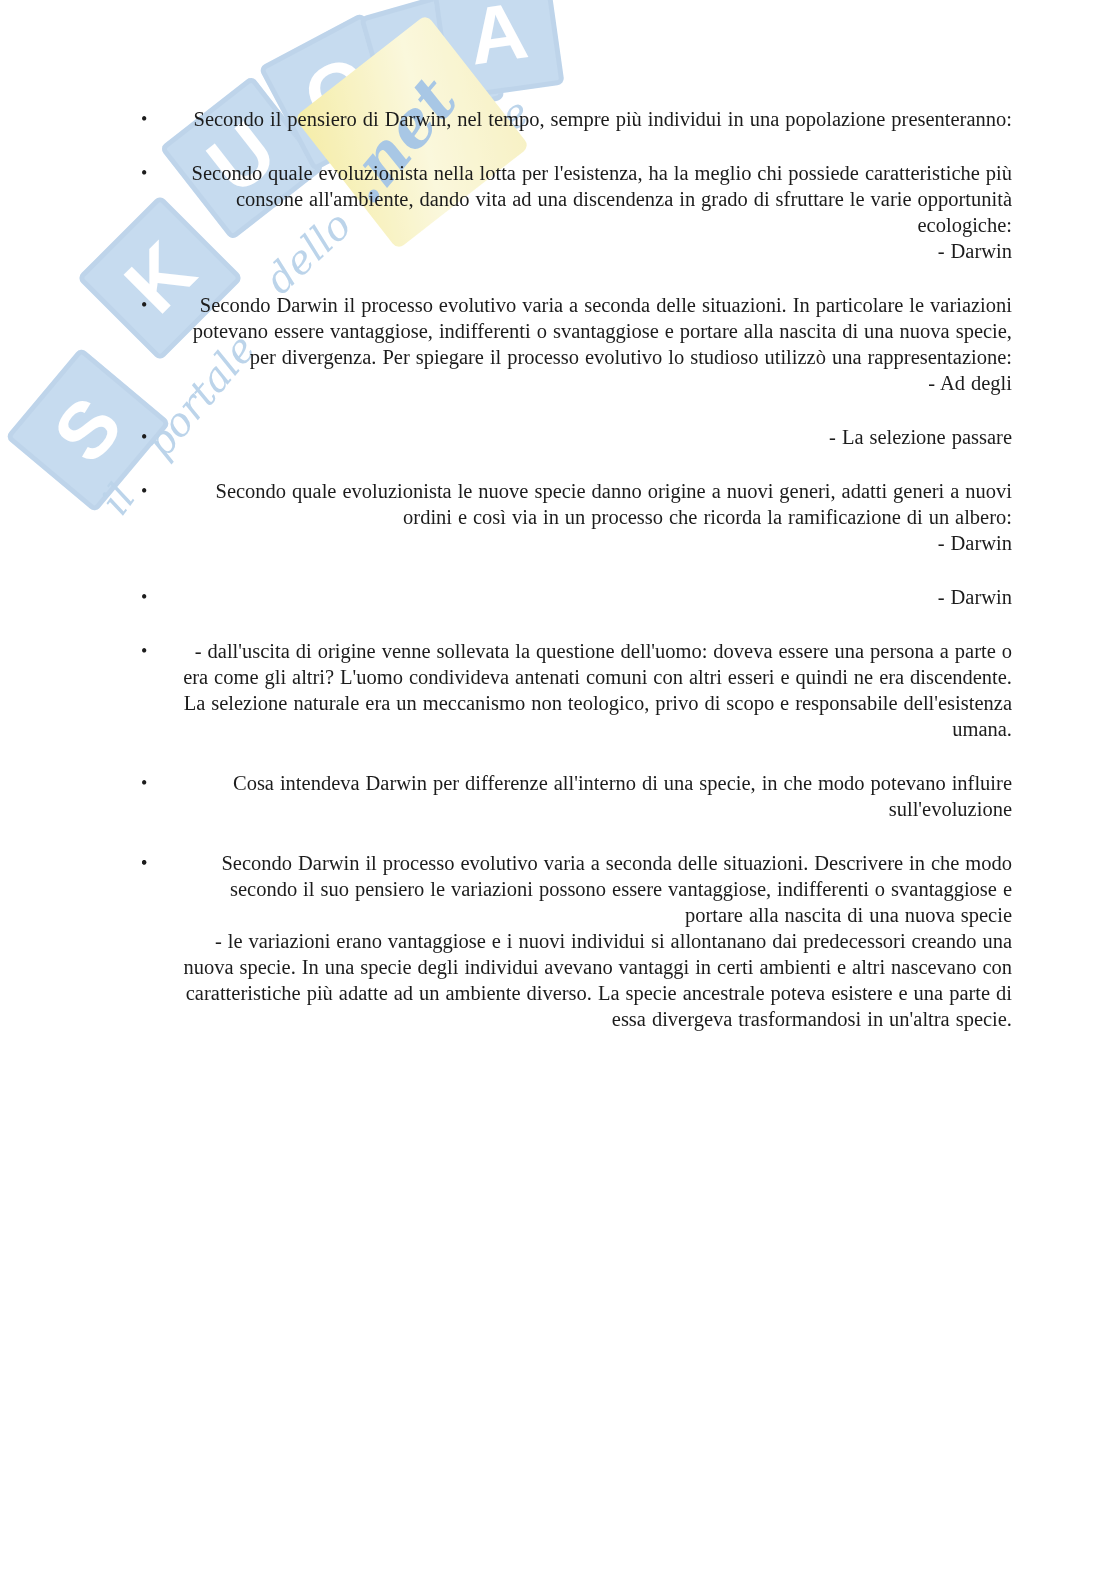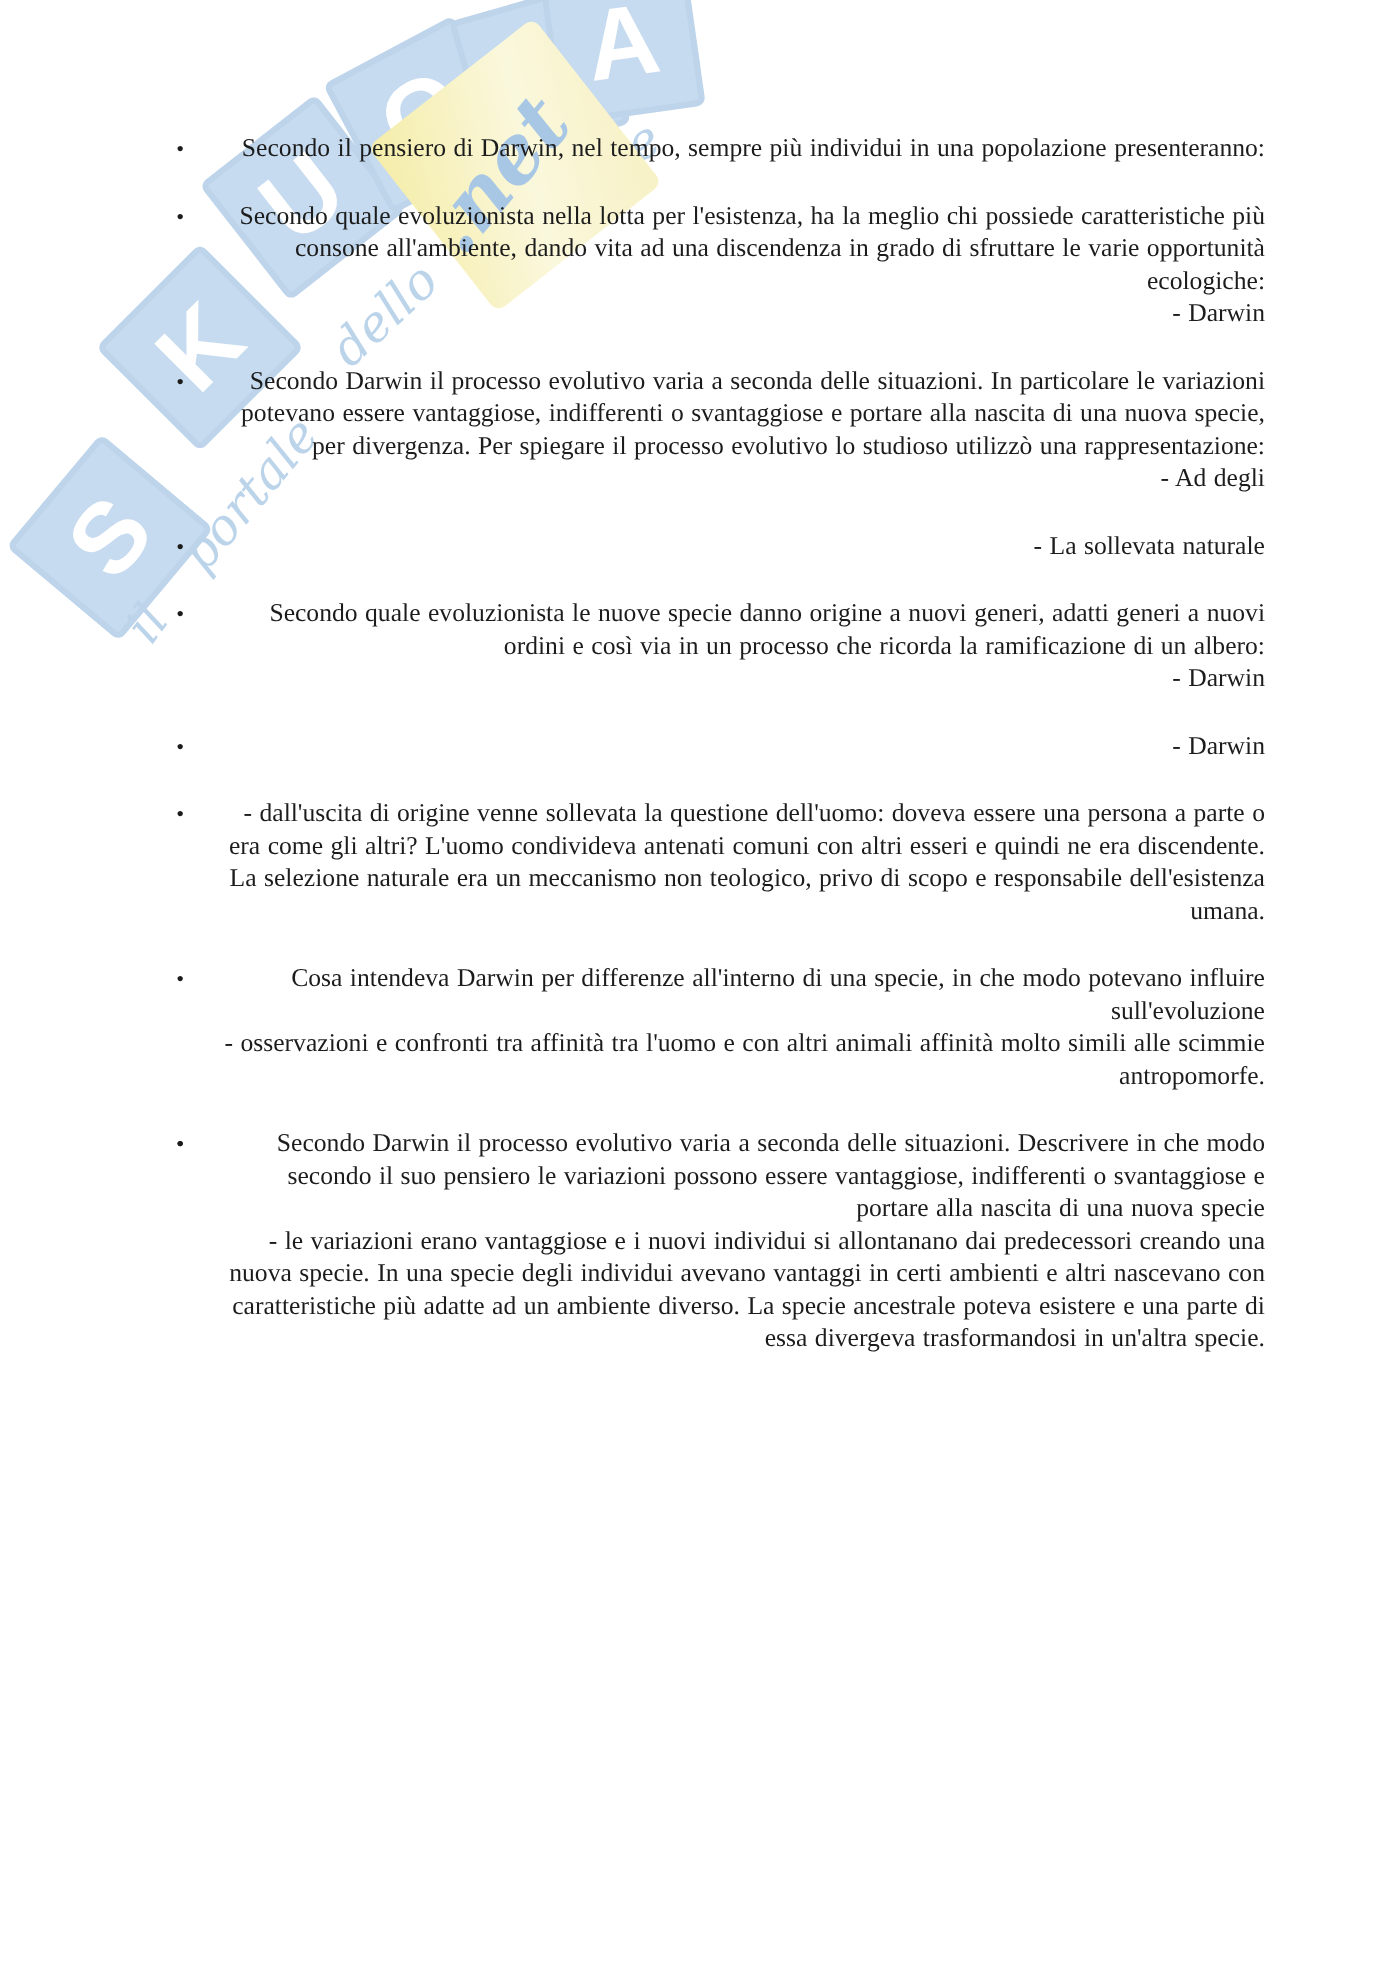--- a/index.html
+++ b/index.html
@@ -131,21 +131,21 @@
     </li>
 
     <li class="qa-item">
       <span class="bullet">•</span>
       <div class="q">Secondo Darwin il processo evolutivo varia a seconda delle situazioni. In particolare le variazioni potevano essere vantaggiose, indifferenti o svantaggiose e portare alla nascita di una nuova specie, per divergenza. Per spiegare il processo evolutivo lo studioso utilizzò una rappresentazione:</div>
       <div class="a">- Ad degli</div>
     </li>
 
     <li class="qa-item">
       <span class="bullet">•</span>
-      <div class="a">- La sollevata naturale</div>
+      <div class="a">- La selezione passare</div>
     </li>
 
     <li class="qa-item">
       <span class="bullet">•</span>
       <div class="q">Secondo quale evoluzionista le nuove specie danno origine a nuovi generi, adatti generi a nuovi ordini e così via in un processo che ricorda la ramificazione di un albero:</div>
       <div class="a">- Darwin</div>
     </li>
 
     <li class="qa-item">
       <span class="bullet">•</span>
@@ -153,21 +153,20 @@
     </li>
 
     <li class="qa-item">
       <span class="bullet">•</span>
       <div class="a">- dall'uscita di origine venne sollevata la questione dell'uomo: doveva essere una persona a parte o era come gli altri? L'uomo condivideva antenati comuni con altri esseri e quindi ne era discendente. La selezione naturale era un meccanismo non teologico, privo di scopo e responsabile dell'esistenza umana.</div>
     </li>
 
     <li class="qa-item">
       <span class="bullet">•</span>
       <div class="q">Cosa intendeva Darwin per differenze all'interno di una specie, in che modo potevano influire sull'evoluzione</div>
-      <div class="a">- osservazioni e confronti tra affinità tra l'uomo e con altri animali affinità molto simili alle scimmie antropomorfe.</div>
     </li>
 
     <li class="qa-item">
       <span class="bullet">•</span>
     </li>
 
     <li class="qa-item">
       <span class="bullet">•</span>
       <div class="q">Secondo Darwin il processo evolutivo varia a seconda delle situazioni. Descrivere in che modo secondo il suo pensiero le variazioni possono essere vantaggiose, indifferenti o svantaggiose e portare alla nascita di una nuova specie</div>
       <div class="a">- le variazioni erano vantaggiose e i nuovi individui si allontanano dai predecessori creando una nuova specie. In una specie degli individui avevano vantaggi in certi ambienti e altri nascevano con caratteristiche più adatte ad un ambiente diverso. La specie ancestrale poteva esistere e una parte di essa divergeva trasformandosi in un'altra specie.</div>

